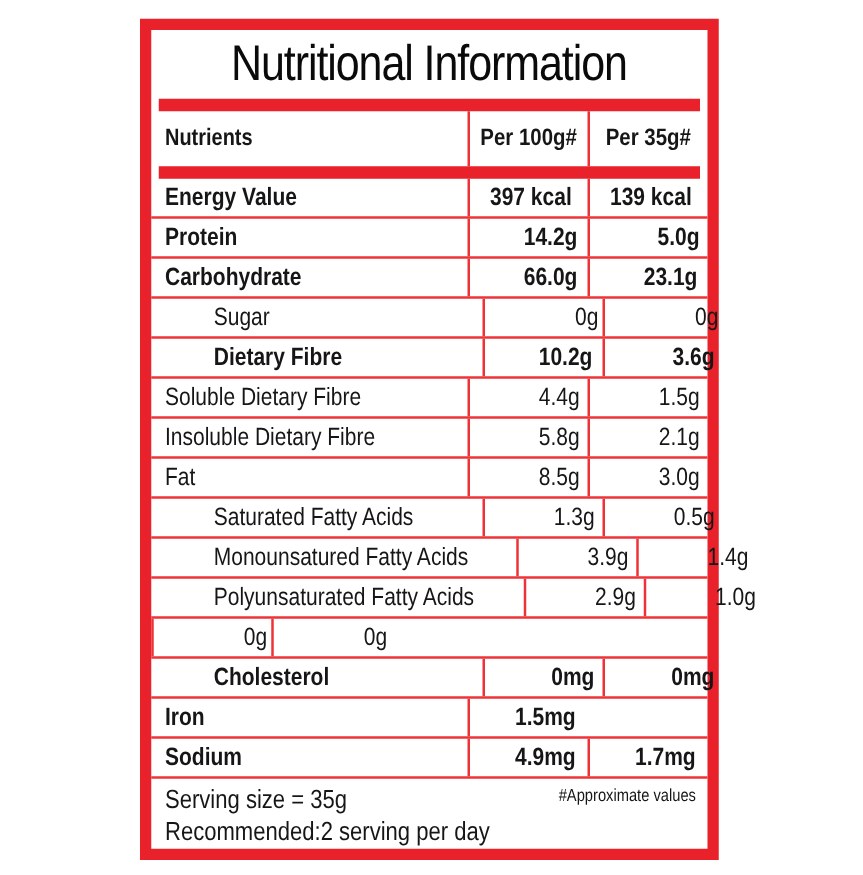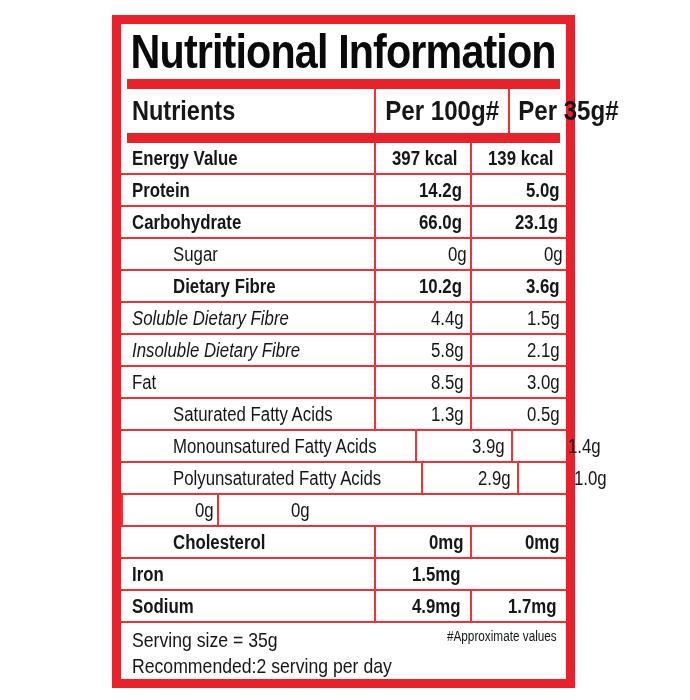--- a/index.html
+++ b/index.html
@@ -13,37 +13,37 @@
     font-family:"Liberation Sans", sans-serif;color:var(--ink);
     overflow:hidden;
   }
   .label-box{
     position:absolute;left:112px;top:15px;width:463px;height:673px;
     box-sizing:border-box;border:9px solid var(--red);background:#fff;
     display:flex;flex-direction:column;
   }
   .title{
     height:58px;display:flex;align-items:center;justify-content:center;
-    font-size:48px;font-weight:bold;letter-spacing:-1px;color:#0a0a0a;
+    font-size:40px;font-weight:normal;letter-spacing:-1px;color:#0a0a0a;
     white-space:nowrap;
   }
   .cx{display:inline-block;transform:scaleX(.84);transform-origin:left center;white-space:nowrap;}
   .cx-c{display:inline-block;transform:scaleX(.86);transform-origin:center center;white-space:nowrap;}
   .bar{height:10px;background:var(--red);margin:0 6px;flex:0 0 auto;}
   .thead{height:46px;display:flex;}
   .row{height:32px;display:flex;box-sizing:border-box;border-bottom:2px solid var(--line);flex:0 0 auto;}
   .thead .cell,.row .cell{display:flex;align-items:center;box-sizing:border-box;overflow:visible;}
   .c-name{flex:0 0 253px;padding-left:11px;}
   .c-val{flex:0 0 96px;border-left:2px solid var(--line);padding-left:9px;justify-content:flex-end;}
   .thead .c-val{justify-content:center;padding-left:0;}
-  .thead .cell{font-weight:bold;font-size:28px;}
+  .thead .cell{font-weight:bold;font-size:19px;}
   .row .cell{font-size:20px;}
   .row.bold .cell{font-weight:bold;}
-  .i1{padding-left:52px;}
-  .i2{font-style:italic;}
+  .i1{padding-left:38px;margin-left:12px;}
+  .i2{}
   .footer{
     flex:1;position:relative;padding:4px 9px 0 11px;font-size:21px;line-height:26px;
   }
   .footer .left-line{white-space:nowrap;}
   .approx{
     position:absolute;top:0px;right:9px;font-size:14px;white-space:nowrap;
   }
   .approx .cx{transform-origin:right center;}
 </style>
 </head>

